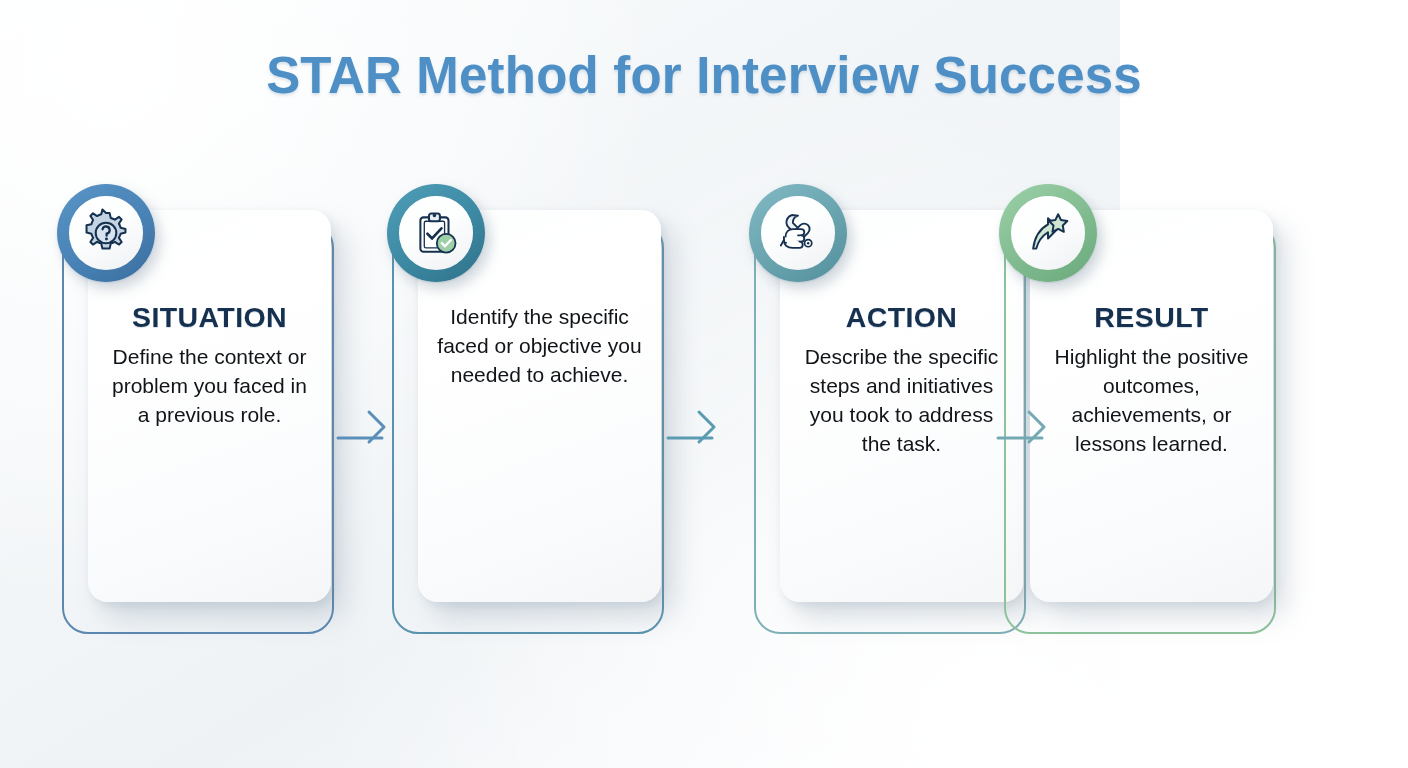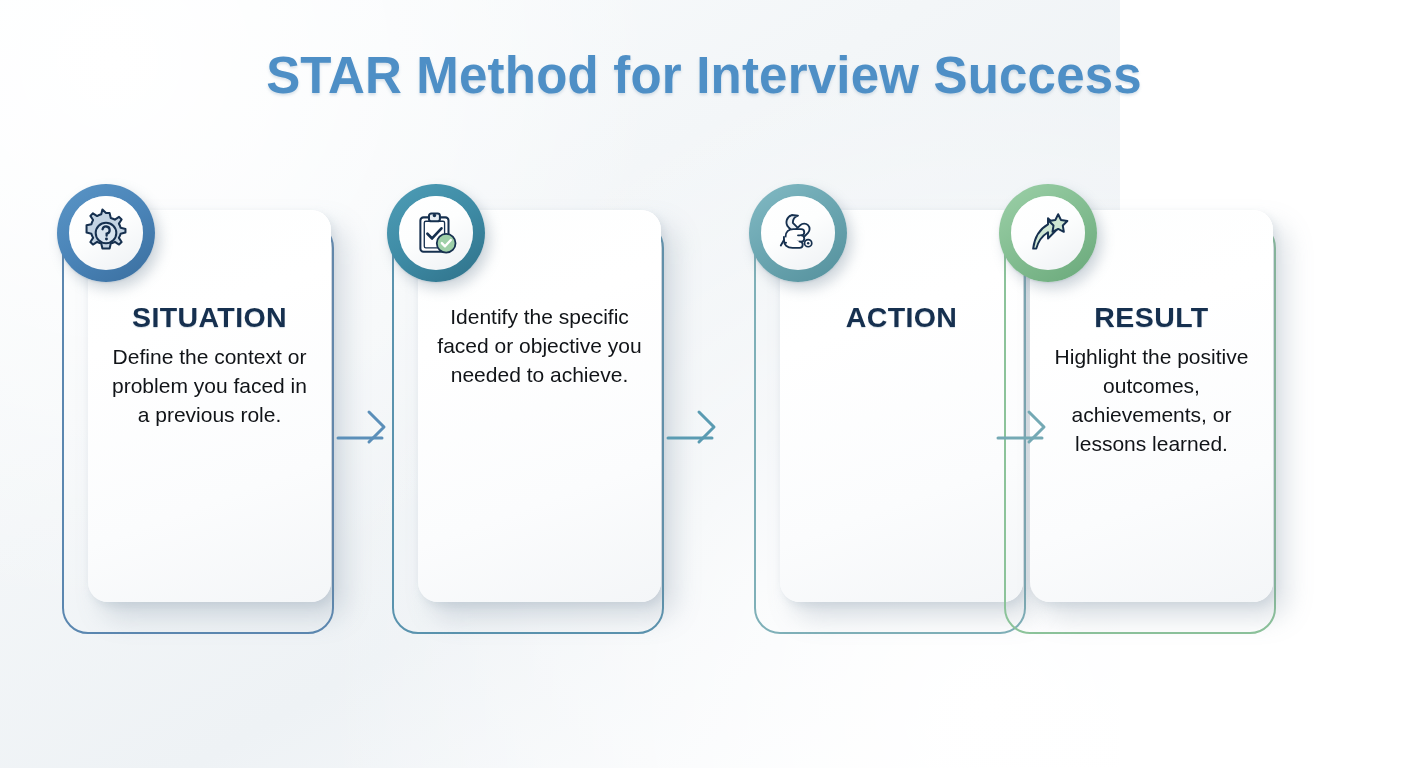--- a/index.html
+++ b/index.html
@@ -196,20 +196,21 @@
             </svg>
           </span>
         </div>
       </div>
     </div>
 
     <div class="step s2">
       <div class="frame" style="border-color:#7fb0b8"></div>
       <div class="card">
         <div class="card-title">ACTION</div>
+        <div class="card-body">Describe the specific steps and initiatives you took to address the task.</div>
       </div>
       <div class="badge" style="background:linear-gradient(145deg,#82bac4 0%,#6aa5b0 50%,#54909c 100%)">
         <div class="inner">
           <span>
             <svg width="50" height="50" viewBox="0 0 64 64">
               <path d="M24 9 a9.5 9.5 0 0 0 -4.2 15.6 l6.4 6.4 5.6 -5.6 -6.4 -6.4 a9.5 9.5 0 0 1 6.6 -9.3 z" fill="#eef3f7" stroke="#16304f" stroke-width="2.4" stroke-linejoin="round"></path>
               <path d="M26 31 l9 -9 a7 7 0 0 1 9.8 0 a7 7 0 0 1 0 9.8 l-6 6" fill="#ffffff" stroke="#16304f" stroke-width="2.4" stroke-linejoin="round"></path>
               <path d="M16 37 c0 -6 4 -10 10 -10 l10 0 a4 4 0 0 1 0 8 l-4 0" fill="#ffffff" stroke="#16304f" stroke-width="2.4" stroke-linecap="round" stroke-linejoin="round"></path>
               <path d="M36 35 a4 4 0 0 1 0 8 l-5 0" fill="#ffffff" stroke="#16304f" stroke-width="2.4" stroke-linecap="round"></path>
               <path d="M34 43 a4 4 0 0 1 0 8 l-9 0 c-7 0 -11 -4 -11 -10 l0 -4" fill="#ffffff" stroke="#16304f" stroke-width="2.4" stroke-linecap="round" stroke-linejoin="round"></path>

